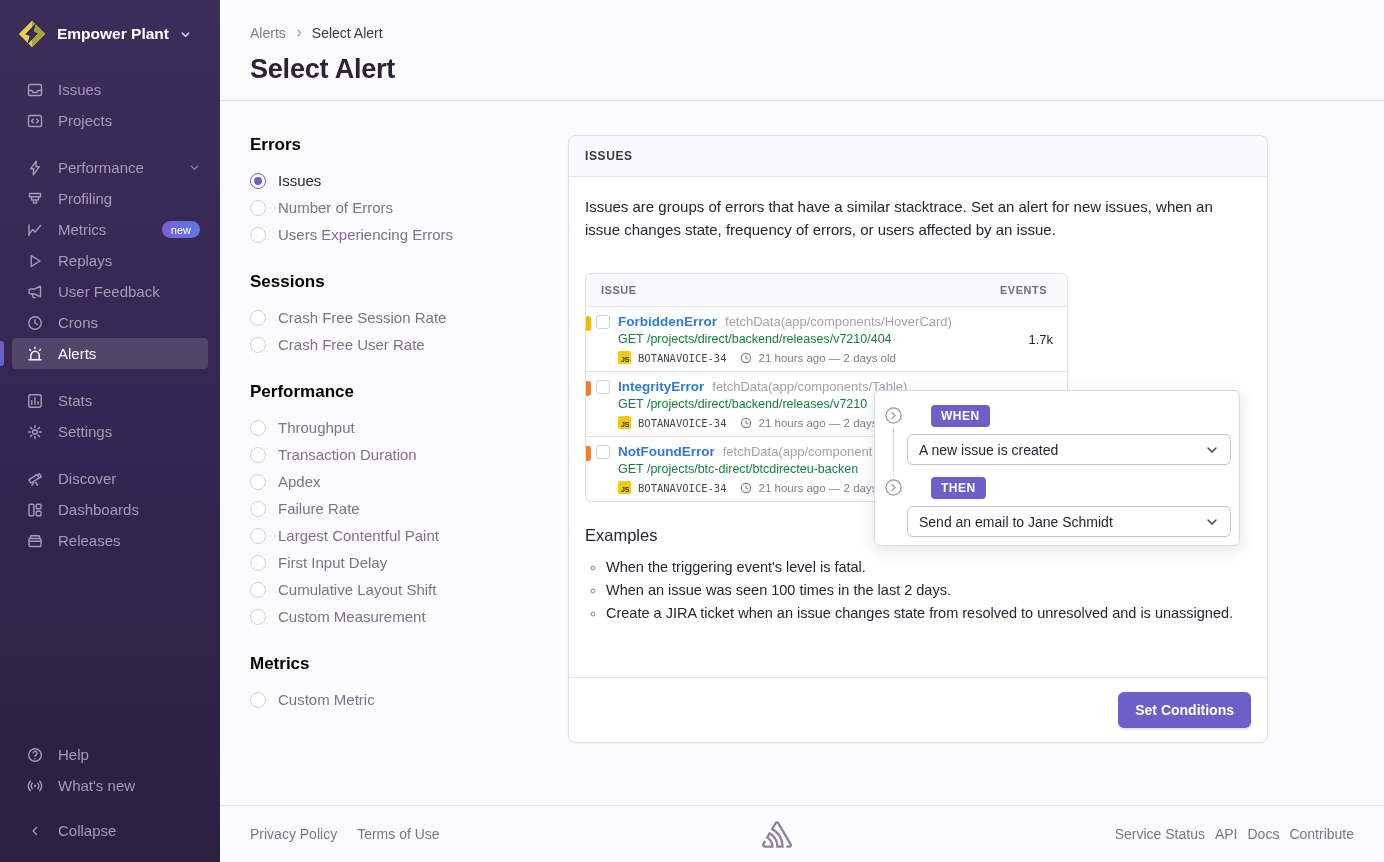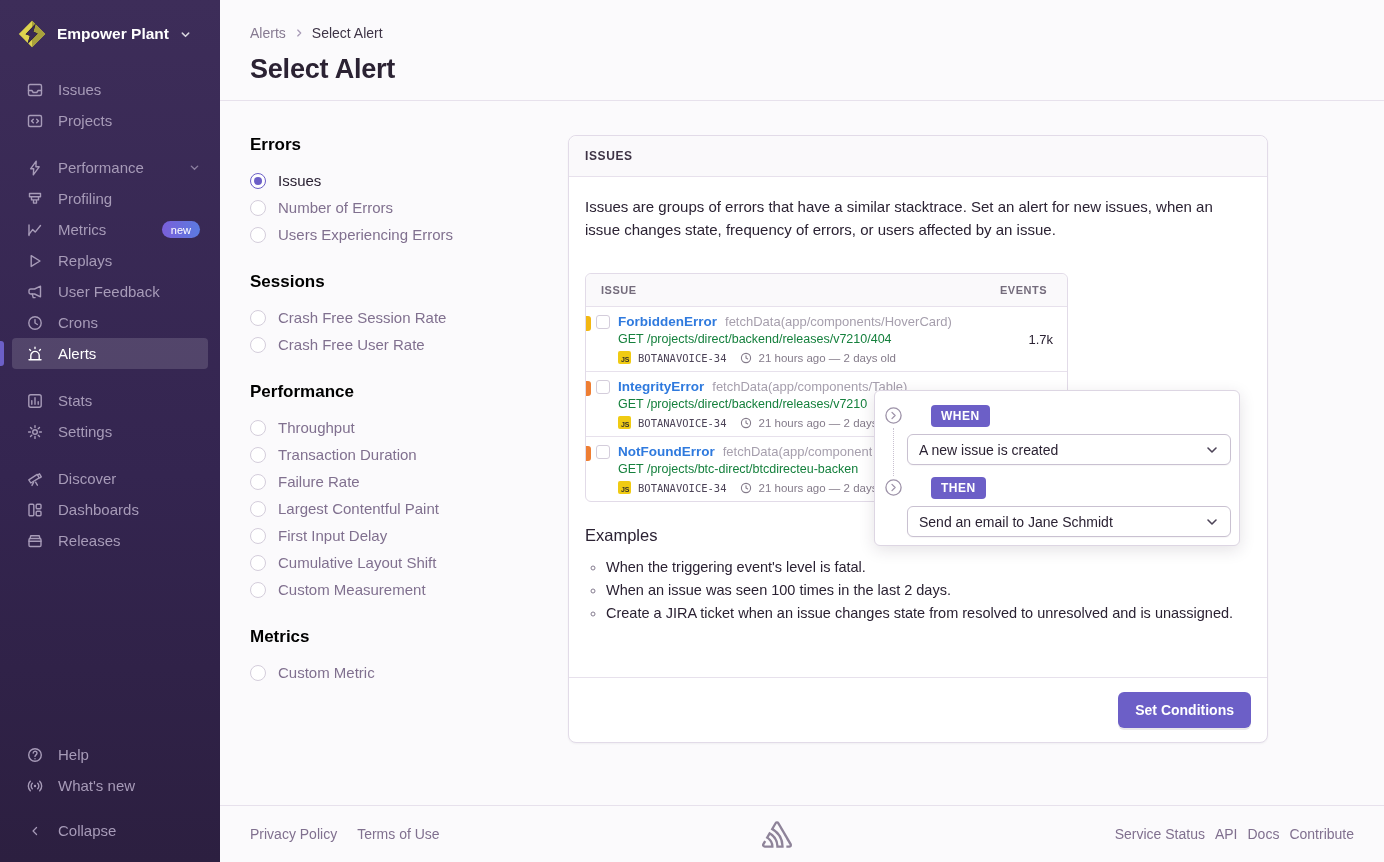--- a/index.html
+++ b/index.html
@@ -357,20 +357,24 @@
 
         <div class="at-group">
           <div class="at-heading">Performance</div>
           <div class="at-option">
             <span class="radio"></span>
             <span class="at-label">Throughput</span>
           </div>
           <div class="at-option">
             <span class="radio"></span>
             <span class="at-label">Transaction Duration</span>
+          </div>
+          <div class="at-option">
+            <span class="radio"></span>
+            <span class="at-label">Apdex</span>
           </div>
           <div class="at-option">
             <span class="radio"></span>
             <span class="at-label">Failure Rate</span>
           </div>
           <div class="at-option">
             <span class="radio"></span>
             <span class="at-label">Largest Contentful Paint</span>
           </div>
           <div class="at-option">

